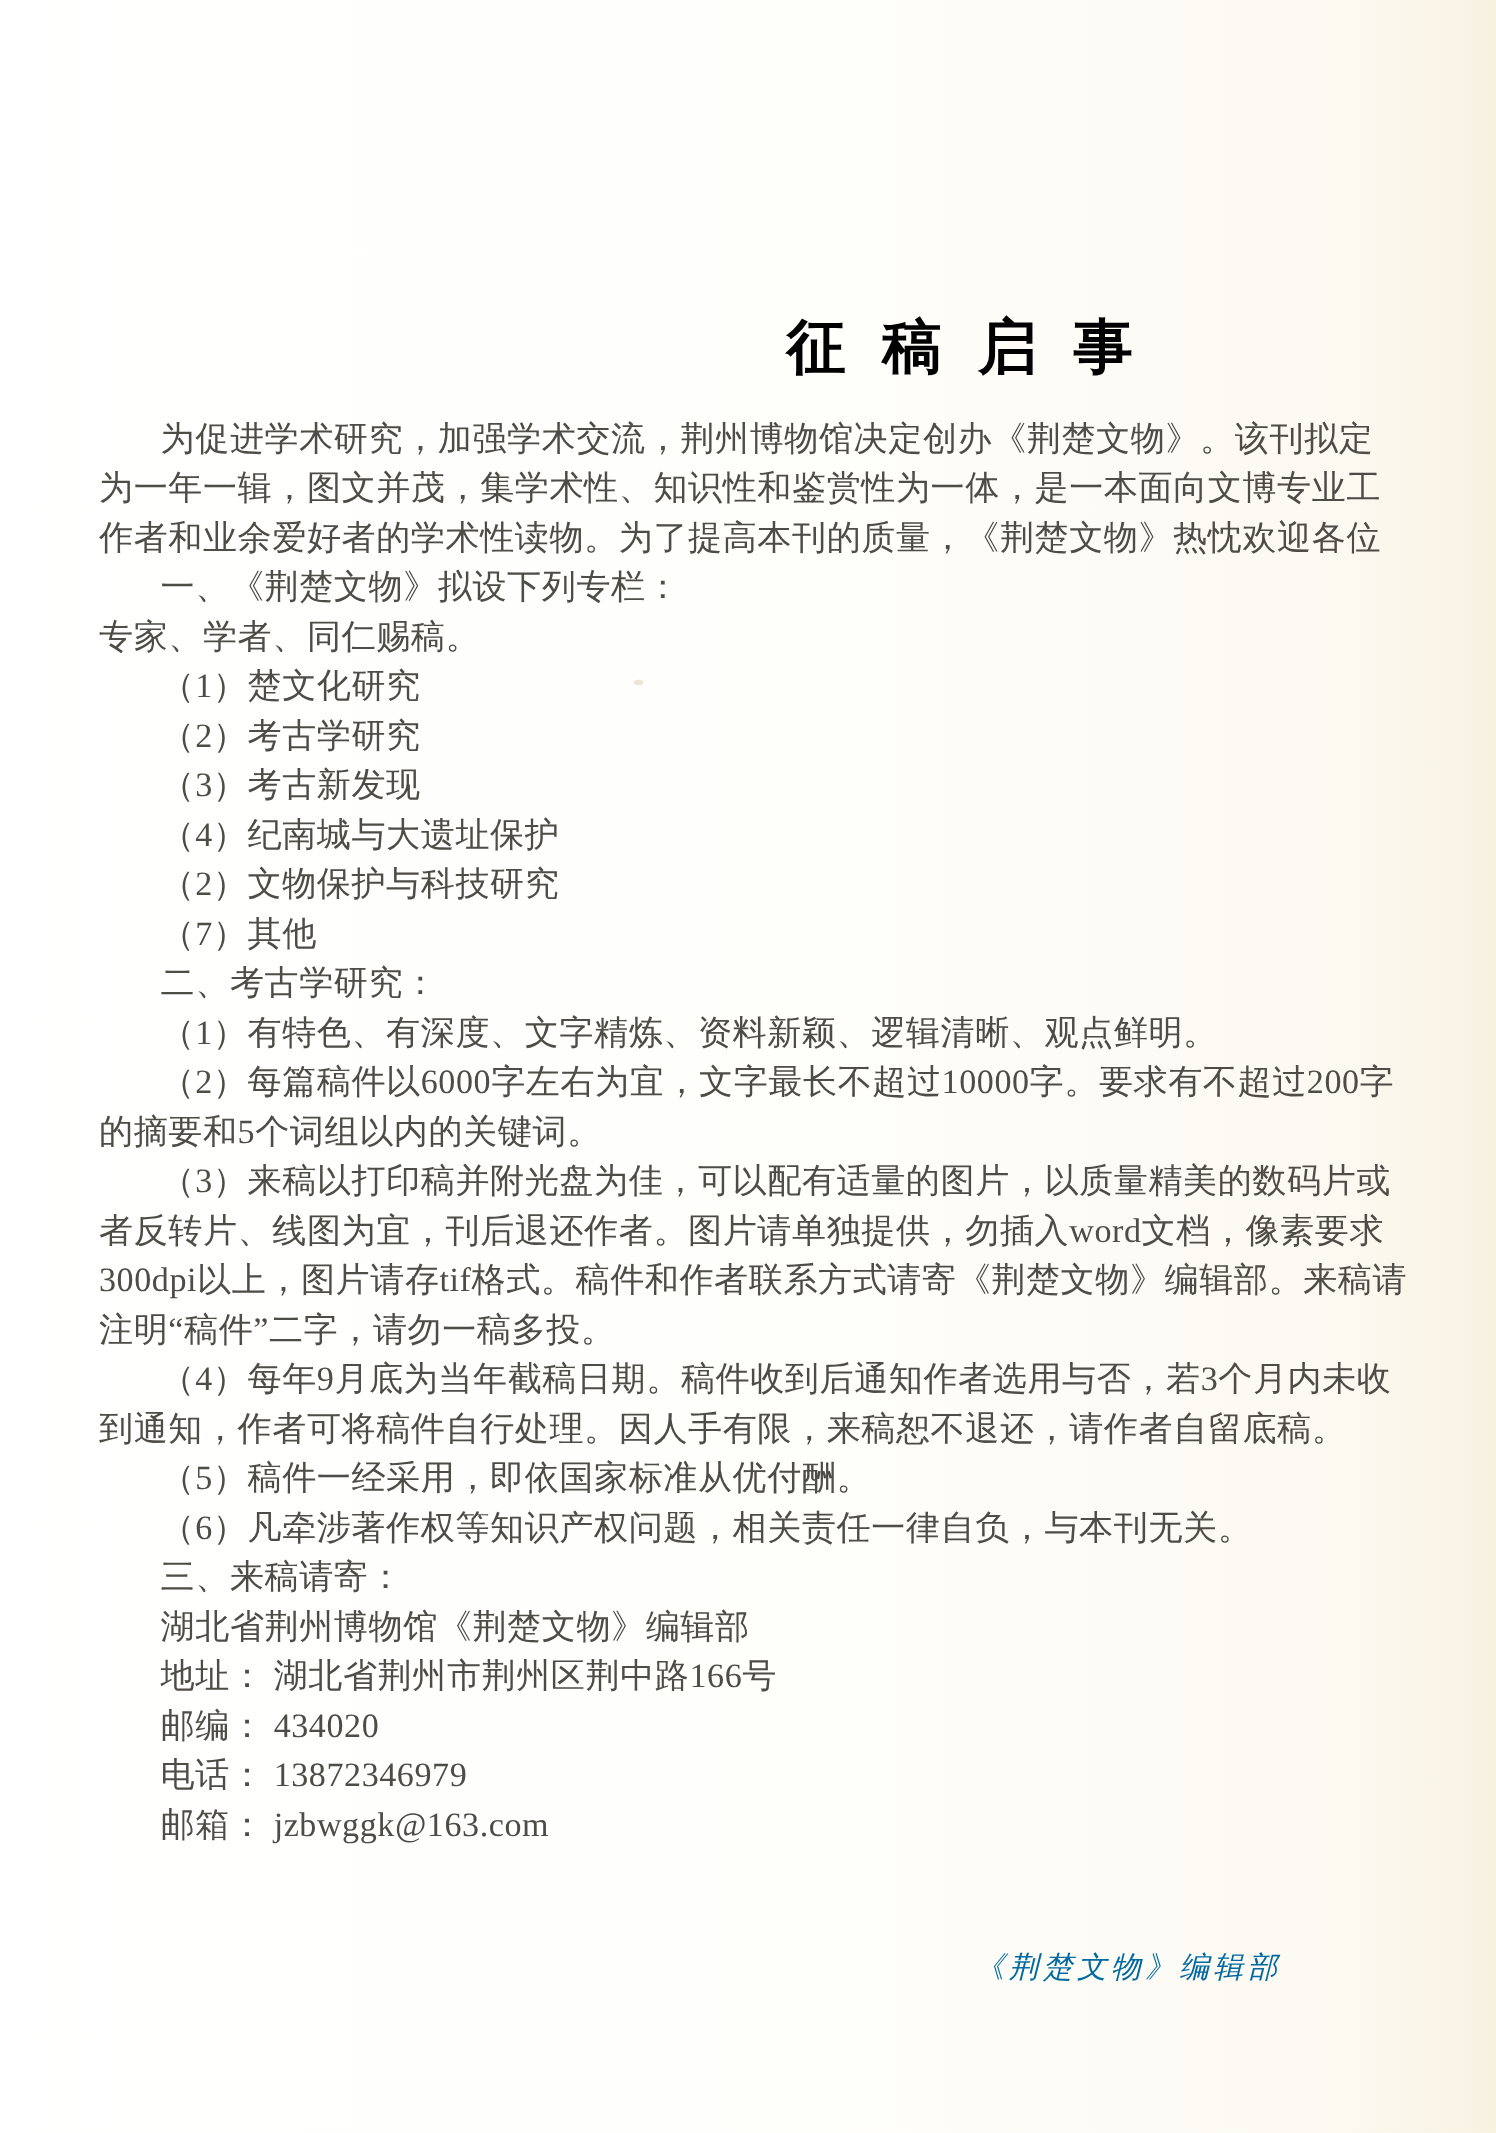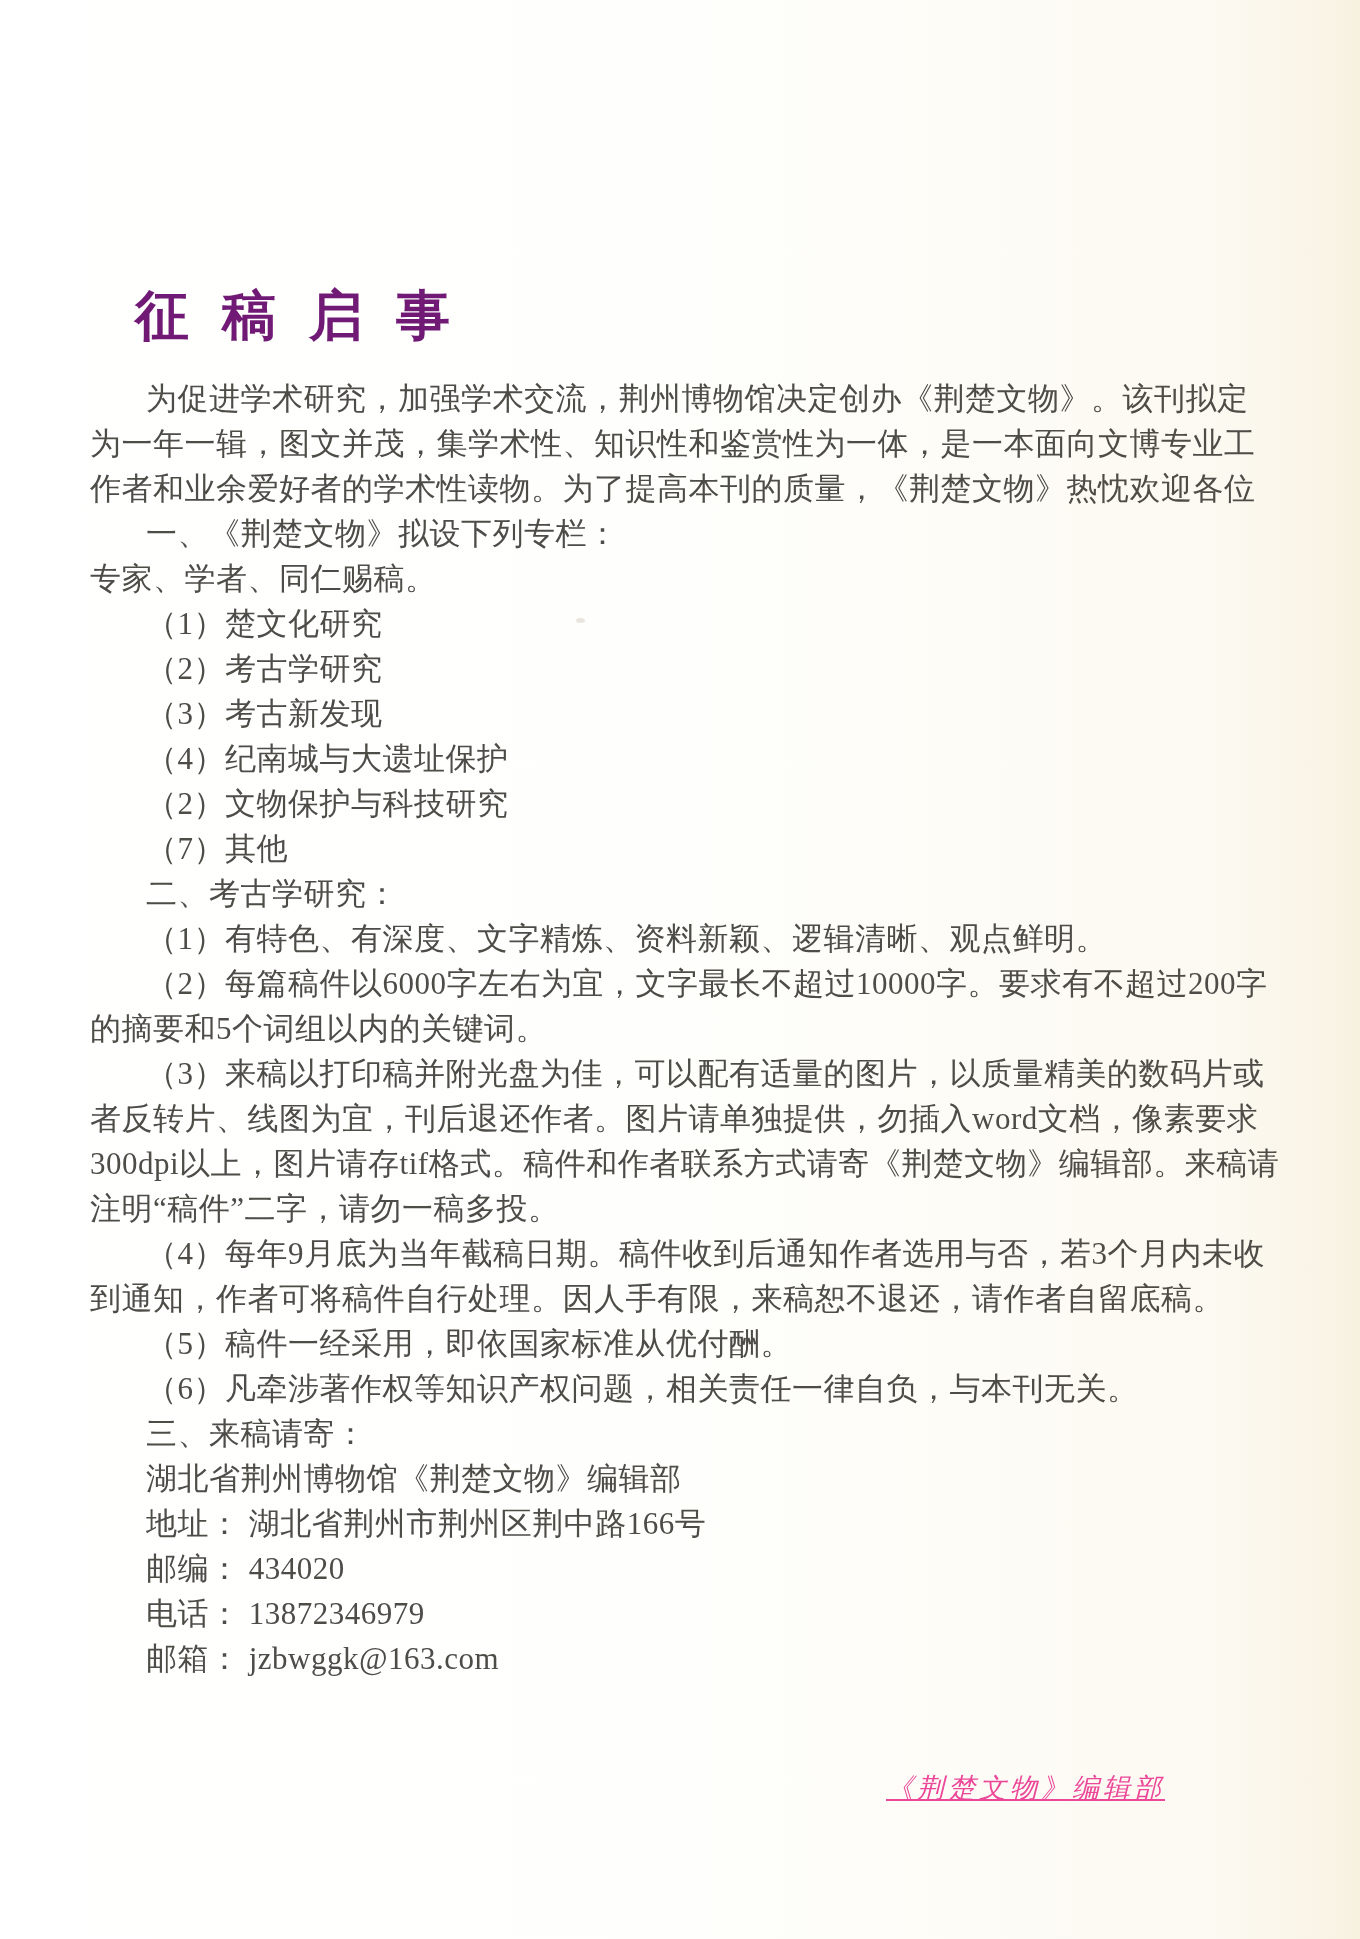--- a/index.html
+++ b/index.html
@@ -22,27 +22,27 @@
   }
 
   .page {
     position: absolute;
     inset: 0;
   }
 
   .doc-title {
     position: absolute;
     top: 250px;
-    left: 102px;
+    left: 90px;
     width: 940px;
-    text-align: left;
+    text-align: right;
     font-size: 54px;
     line-height: 60px;
     font-weight: bold;
-    color: #701a75;
+    color: #000000;
     letter-spacing: 33px;
     padding-left: 33px; 
     white-space: nowrap;
   }
 
   .doc-body {
     position: absolute;
     top: 376px;
     left: 90px;
     width: 990px;
@@ -62,23 +62,22 @@
   }
 
   .signature {
     position: absolute;
     top: 1770px;
     left: 886px;
     font-size: 27px;
     line-height: 36px;
     font-style: italic;
     letter-spacing: 4px;
-    color: #ec4899;
+    color: #0369a1;
     white-space: nowrap;
-    text-decoration: underline;
   }
 
   
   .scan-artifact {
     position: absolute;
     top: 618px;
     left: 576px;
     width: 9px;
     height: 5px;
     background: #d9d2c2;

